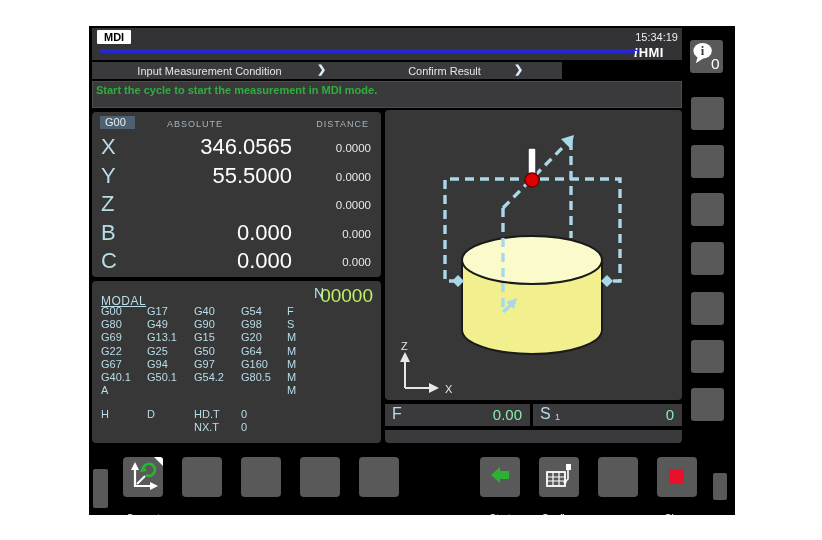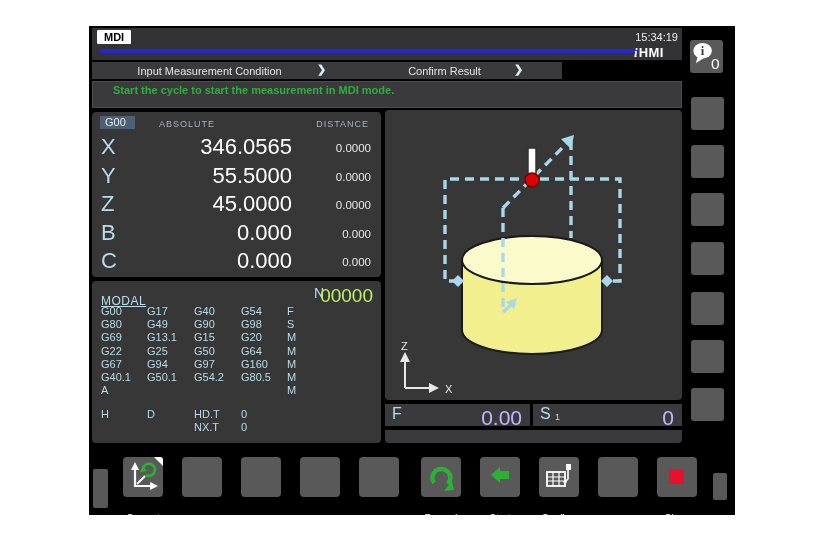--- a/index.html
+++ b/index.html
@@ -17,27 +17,27 @@
 
   
   .stepbar { position:absolute; left:3px; top:36px; width:470px; height:17px; background:#3a3a3c; display:flex; }
   .step { flex:1; display:flex; align-items:center; justify-content:center; color:#e6e6e6; font-size:11px; position:relative; }
   .step.active { margin:1px 22px; background:#29b2ee; color:#fff; }
   .chev { position:absolute; top:37px; color:#d8eef8; font-size:11px; font-weight:bold; }
   .chev1 { left:228px; } .chev2 { left:425px; }
 
   
   .message-panel { position:absolute; left:3px; top:55px; width:590px; height:27px; background:#3a3a3c; border:1px solid #4d4d4f; }
-  .message-text { color:#2fae3b; font-weight:bold; font-size:11px; padding:2px 20px; }
+  .message-text { color:#2fae3b; font-weight:bold; font-size:11px; padding:2px 3px; }
 
   
   .pos-panel { position:absolute; left:3px; top:86px; width:289px; height:165px; background:#373737; border-radius:4px; }
   .pos-head { position:relative; height:22px; }
   .gcode-badge { position:absolute; left:8px; top:4px; background:#4e6172; color:#e8eef2; font-size:11px; padding:0 9px 1px 5px; }
-  .col-abs { position:absolute; left:67px; top:7px; color:#a9b4bc; font-size:9px; letter-spacing:1px; }
+  .col-abs { position:absolute; left:75px; top:7px; color:#a9b4bc; font-size:9px; letter-spacing:1px; }
   .col-dist { position:absolute; right:12px; top:7px; color:#a9b4bc; font-size:9px; letter-spacing:1px; }
   .axis-row { position:relative; height:28.5px; }
   .axis-name { position:absolute; left:9px; top:0; color:#b8dde8; font-size:22px; line-height:26px; }
   .axis-abs { position:absolute; left:0; width:200px; top:0; text-align:right; color:#fff; font-size:22px; line-height:26px; }
   .axis-dist { position:absolute; right:10px; top:8px; color:#e9e9e9; font-size:11.5px; }
 
   
   .modal-panel { position:absolute; left:3px; top:255px; width:289px; height:162px; background:#373737; border-radius:4px; }
   .modal-title { position:absolute; left:9px; top:13px; color:#b8dde8; font-size:12px; letter-spacing:0.5px;text-decoration:underline; }
   .n-label { position:absolute; left:222px; top:4px; color:#b8dde8; font-size:14px; }
@@ -49,21 +49,21 @@
   
   .gfx-panel { position:absolute; left:296px; top:84px; width:297px; height:290px; background:#373737; border-radius:4px; overflow:hidden; }
 
   
   .fs-row { position:absolute; left:296px; top:378px; width:297px; height:22px; }
   .fs-cell { position:absolute; top:0; height:22px; background:#3a3a3c; }
   .fs-f { left:0; width:145px; }
   .fs-s { left:148px; width:149px; }
   .fs-label { position:absolute; left:7px; top:1px; color:#b8dde8; font-size:16px; }
   .fs-sub { position:absolute; left:22px; top:8px; color:#b8dde8; font-size:9px; }
-  .fs-value { position:absolute; right:8px; top:2px; color:#c4b5fd; font-size:21px; }
+  .fs-value { position:absolute; right:8px; top:2px; color:#86efac; font-size:15px; }
   .bottom-strip { position:absolute; left:296px; top:404px; width:297px; height:13px; background:#3a3a3c; border-radius:0 0 4px 4px; }
 
   
   .tb-item { position:absolute; top:431px; width:58px; text-align:center; }
   .tb-btn { position:relative; width:40px; height:40px; margin:0 auto; background:#595959; border-radius:4px; }
   .tb-btn.fold::after { content:""; position:absolute; right:0; top:0; border-top:9px solid #fff; border-left:9px solid transparent; border-top-right-radius:3px; }
   .tb-label { margin-top:17px; color:#fff; font-size:10px; line-height:10.5px; }
   .narrow-btn { position:absolute; background:#595959; border-radius:2px; }
 
   
@@ -104,21 +104,20 @@
       <span class="axis-abs">346.0565</span>
       <span class="axis-dist">0.0000</span>
     </div>
     <div class="axis-row">
       <span class="axis-name">Y</span>
       <span class="axis-abs">55.5000</span>
       <span class="axis-dist">0.0000</span>
     </div>
     <div class="axis-row">
       <span class="axis-name">Z</span>
-      <span class="axis-abs">45.0000</span>
       <span class="axis-dist">0.0000</span>
     </div>
     <div class="axis-row">
       <span class="axis-name">B</span>
       <span class="axis-abs">0.000</span>
       <span class="axis-dist">0.000</span>
     </div>
     <div class="axis-row">
       <span class="axis-name">C</span>
       <span class="axis-abs">0.000</span>
@@ -256,29 +255,20 @@
     <div class="tb-label"></div>
   </div>
   <div class="tb-item" style="left:202px;">
     <div class="tb-btn"></div>
     <div class="tb-label"></div>
   </div>
   <div class="tb-item" style="left:261px;">
     <div class="tb-btn"></div>
     <div class="tb-label"></div>
   </div>
-  <div class="tb-item" style="left:323px;">
-    <div class="tb-btn">
-      <svg width="40" height="40" viewBox="0 0 40 40">
-        <path d="M13,26 a9,9 0 1 1 14,1" stroke="#2db135" stroke-width="4.5" fill="none"></path>
-        <polygon points="23,34 31,24 33,33" fill="#2db135"></polygon>
-      </svg>
-    </div>
-    <div class="tb-label">Reread</div>
-  </div>
   <div class="tb-item" style="left:382px;">
     <div class="tb-btn">
       <svg width="40" height="40" viewBox="0 0 40 40">
         <polygon points="11,18 20,10 20,14 29,14 29,22 20,22 20,26" fill="#2db135"></polygon>
       </svg>
     </div>
     <div class="tb-label">Start</div>
   </div>
   <div class="tb-item" style="left:441px;">
     <div class="tb-btn">

